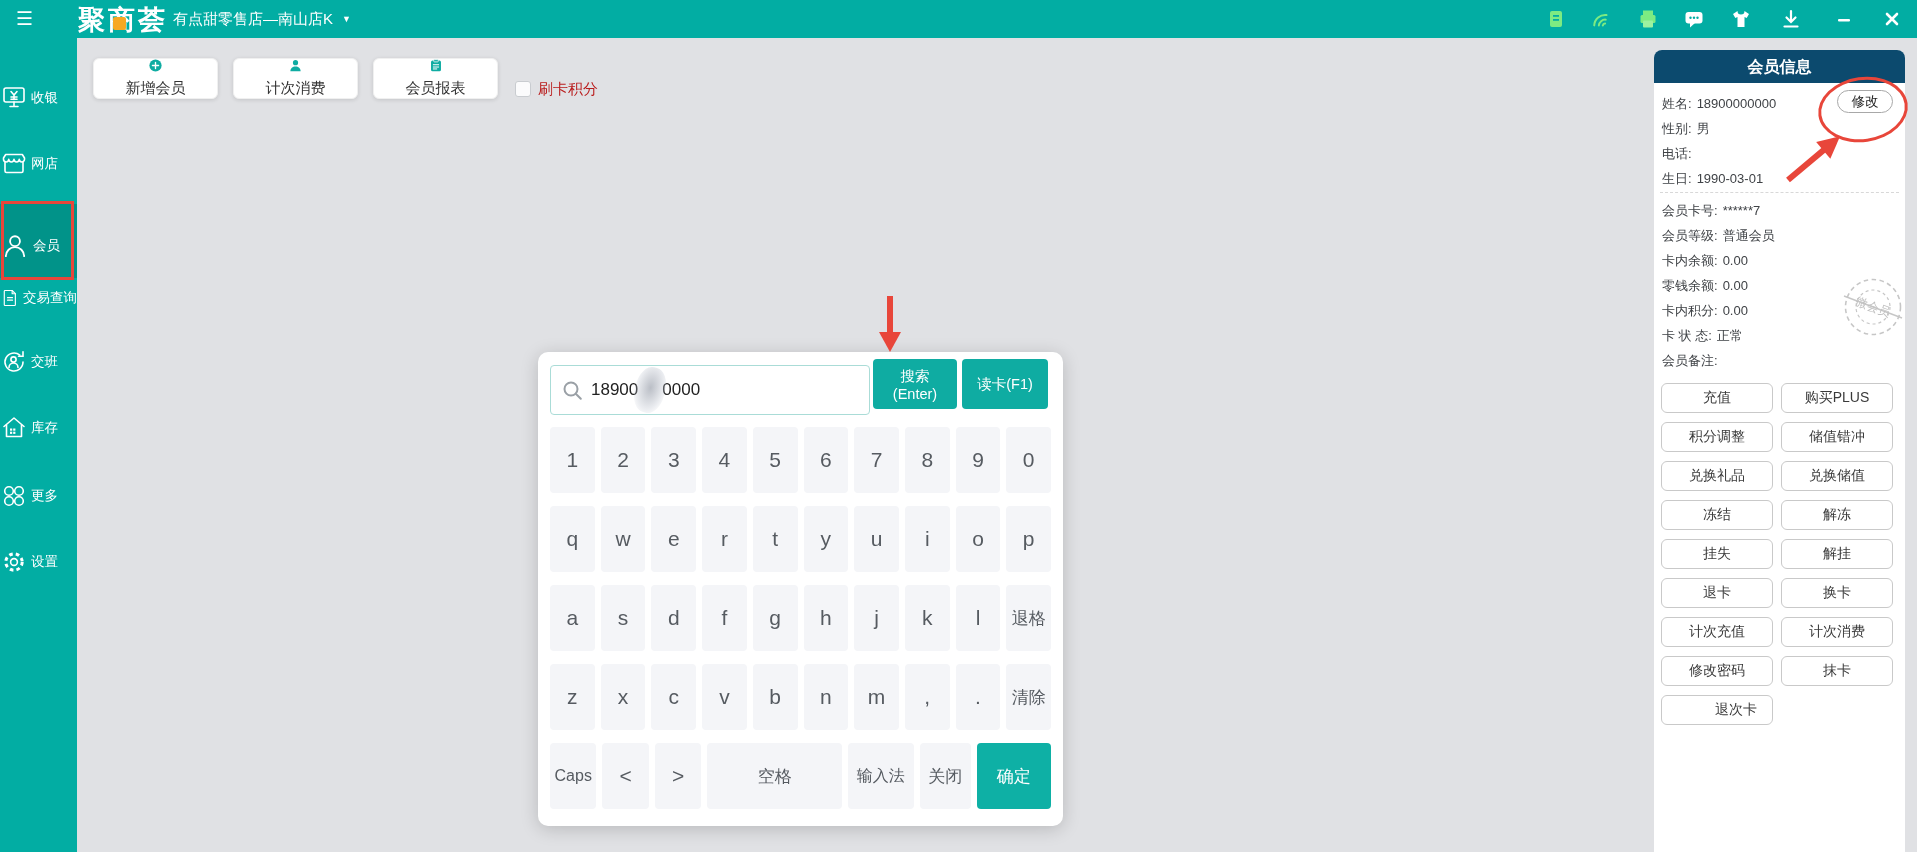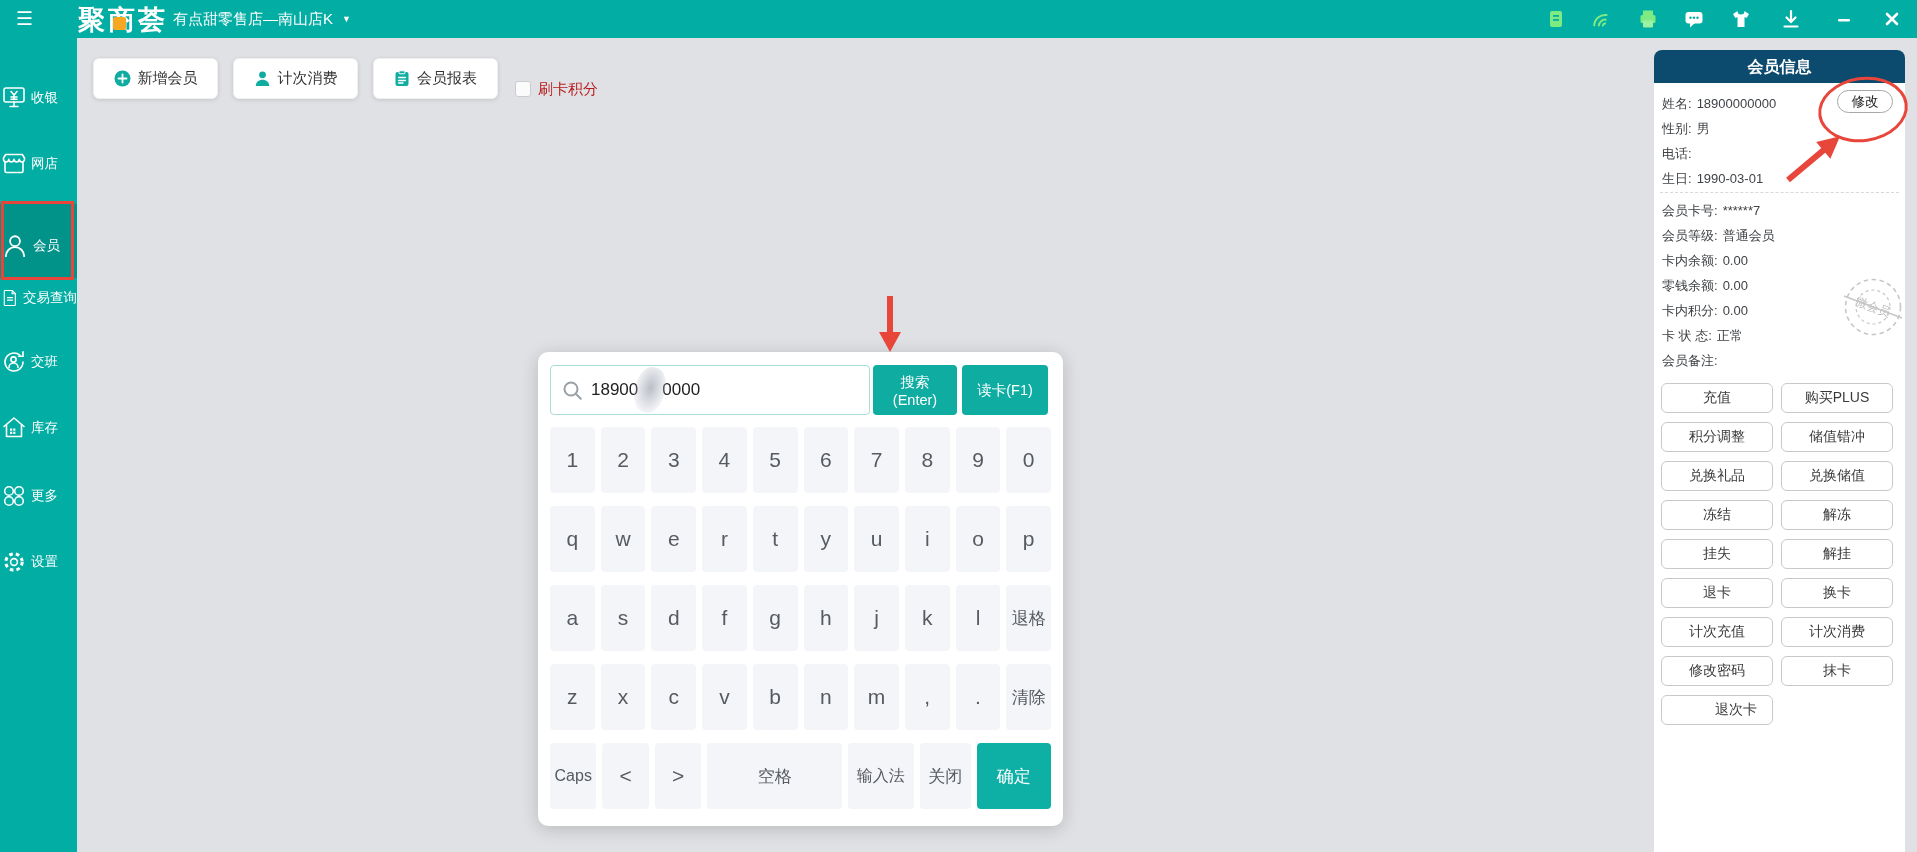--- a/index.html
+++ b/index.html
@@ -18,33 +18,33 @@
 
   
   .sidebar{position:absolute;left:0;top:38px;width:77px;height:814px;background:#02ADA3;}
   .side-item{position:absolute;left:0;width:77px;display:flex;flex-direction:row;align-items:center;gap:3px;color:#fff;cursor:pointer;}
   .side-item .lbl{font-size:13.5px;white-space:nowrap;}
   .side-item.active{background:#019389;padding-top:9px;}
 
   
   .tool-btn{position:absolute;top:58px;width:125px;height:41px;background:#fff;border:1px solid #f0f0f0;border-radius:6px;
     box-shadow:0 1px 4px rgba(0,0,0,.13);display:flex;align-items:center;justify-content:center;gap:7px;
-    font-size:15px;color:#333;cursor:pointer;}
+    font-size:15px;color:#333;cursor:pointer;flex-direction:column;}
   .chk{position:absolute;left:515px;top:81px;width:16px;height:16px;border:1px solid #c9ccd0;background:#fbfbfc;border-radius:3px;cursor:pointer;}
   .chk-lbl{position:absolute;left:538px;top:80px;font-size:15px;color:#b91c1c;}
 
   
   .dialog{position:absolute;left:538px;top:352px;width:525px;height:474px;background:#fff;border-radius:10px;
     box-shadow:0 3px 18px rgba(0,0,0,.18);}
   .search-wrap{position:absolute;left:12px;top:13px;width:320px;height:50px;border:1px solid #aadcd7;border-radius:4px;
     display:flex;align-items:center;padding:0 10px;gap:8px;}
   .search-text{font-size:17px;color:#222;display:flex;align-items:center;}
   .smudge{width:30px;height:46px;margin:0 -3px;background:radial-gradient(ellipse at 50% 45%,rgba(150,156,168,.65),rgba(190,196,208,.30) 62%,rgba(200,205,215,0) 85%);
     transform:rotate(14deg);border-radius:45%;}
-  .dlg-btn{position:absolute;top:13px;height:50px;background:#0FACA2;color:#fff;border:none;border-radius:4px;font-size:14.5px;cursor:pointer;}
+  .dlg-btn{position:absolute;top:7px;height:50px;background:#0FACA2;color:#fff;border:none;border-radius:4px;font-size:14.5px;cursor:pointer;}
   .dlg-btn.search{left:335px;width:84px;}
   .dlg-btn.read{left:424px;width:86px;}
   .kb{position:absolute;left:12px;top:75px;width:501px;display:flex;flex-direction:column;gap:13px;}
   .kb-row{display:flex;gap:6px;}
   .key{flex:1;height:66px;background:#F4F5F8;border-radius:4px;display:flex;align-items:center;justify-content:center;
     font-size:21px;color:#565b61;cursor:pointer;}
   .key.cn{font-size:17px;}
   .key.k-caps{font-size:16px;}
   .key.k-space{flex:2.9;font-size:17px;}
   .key.k-ime{flex:1.15;font-size:16px;line-height:1.15;text-align:center;padding:0 6px;}

